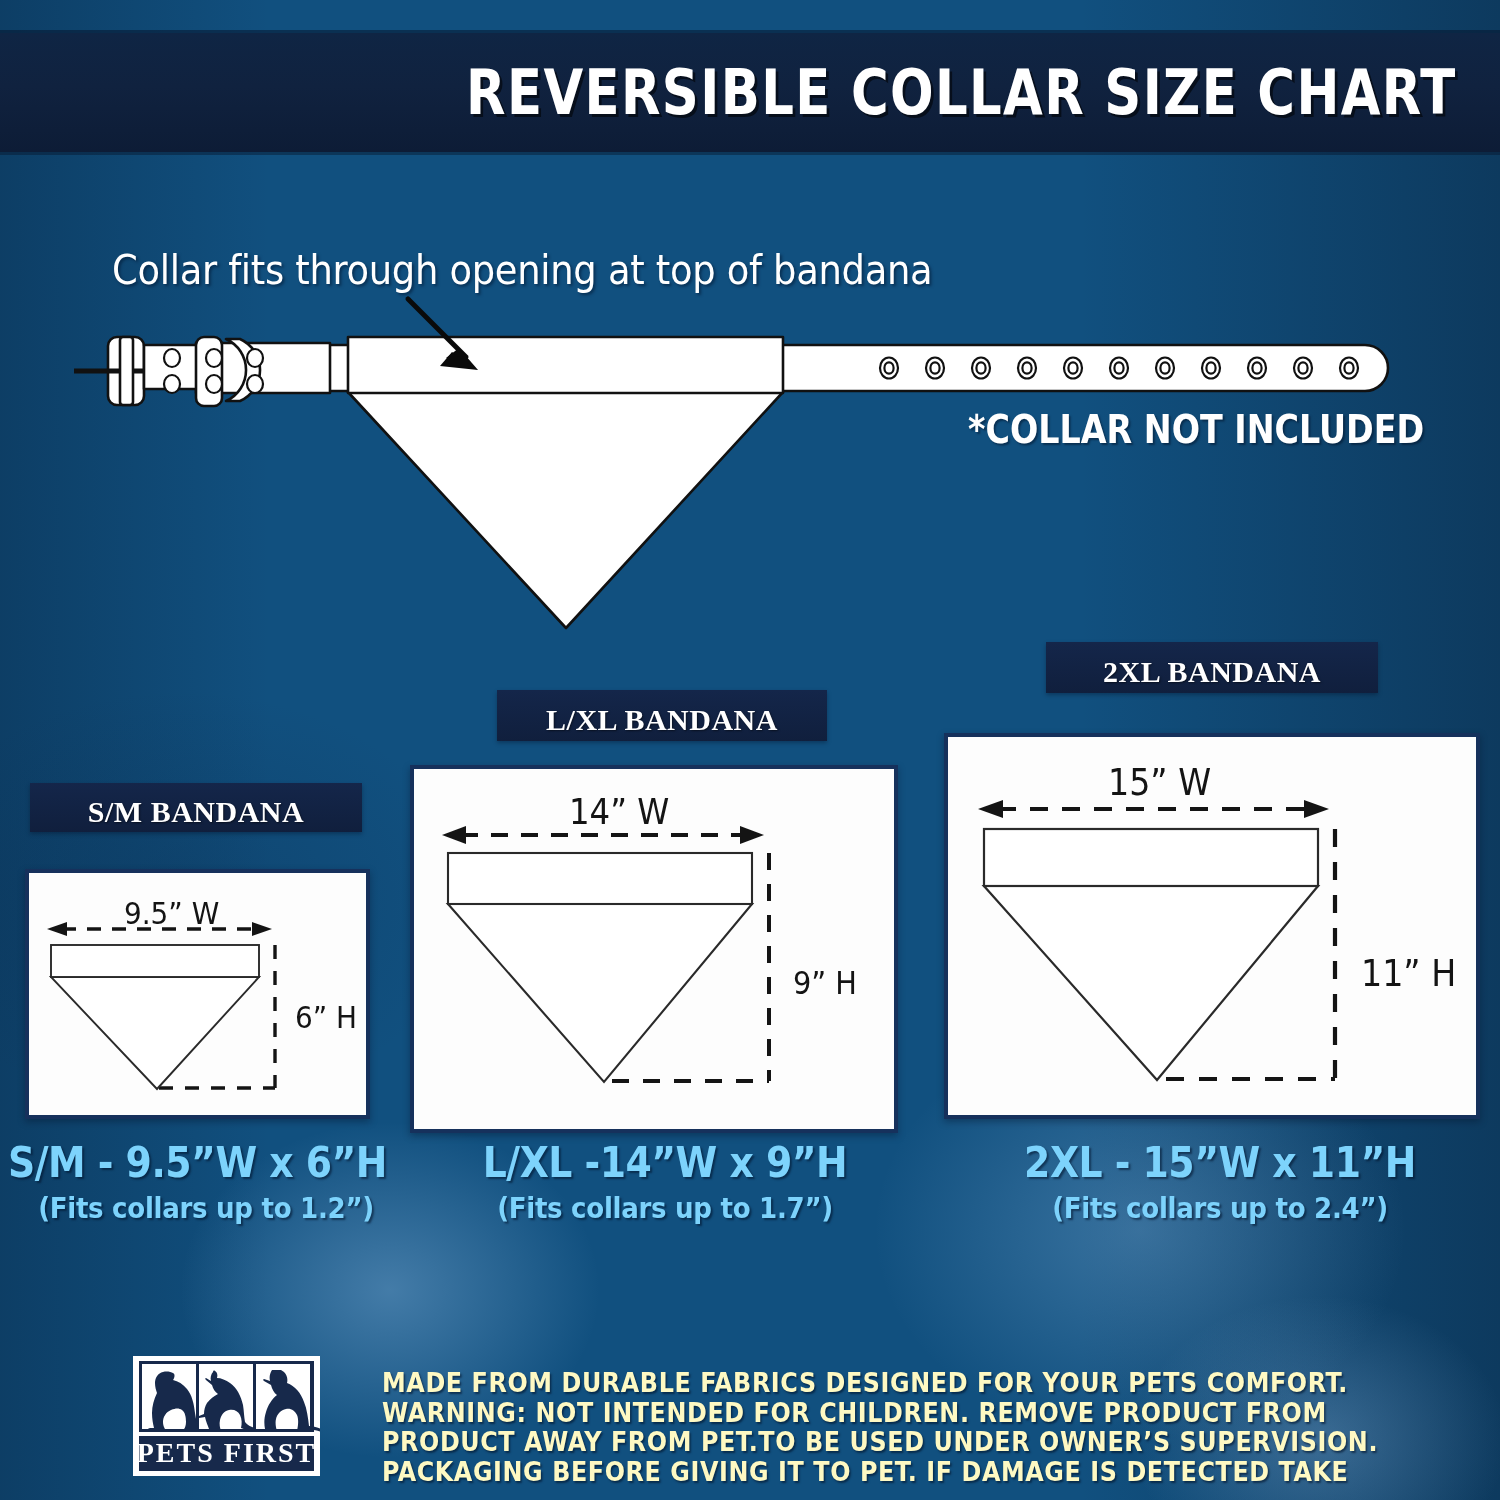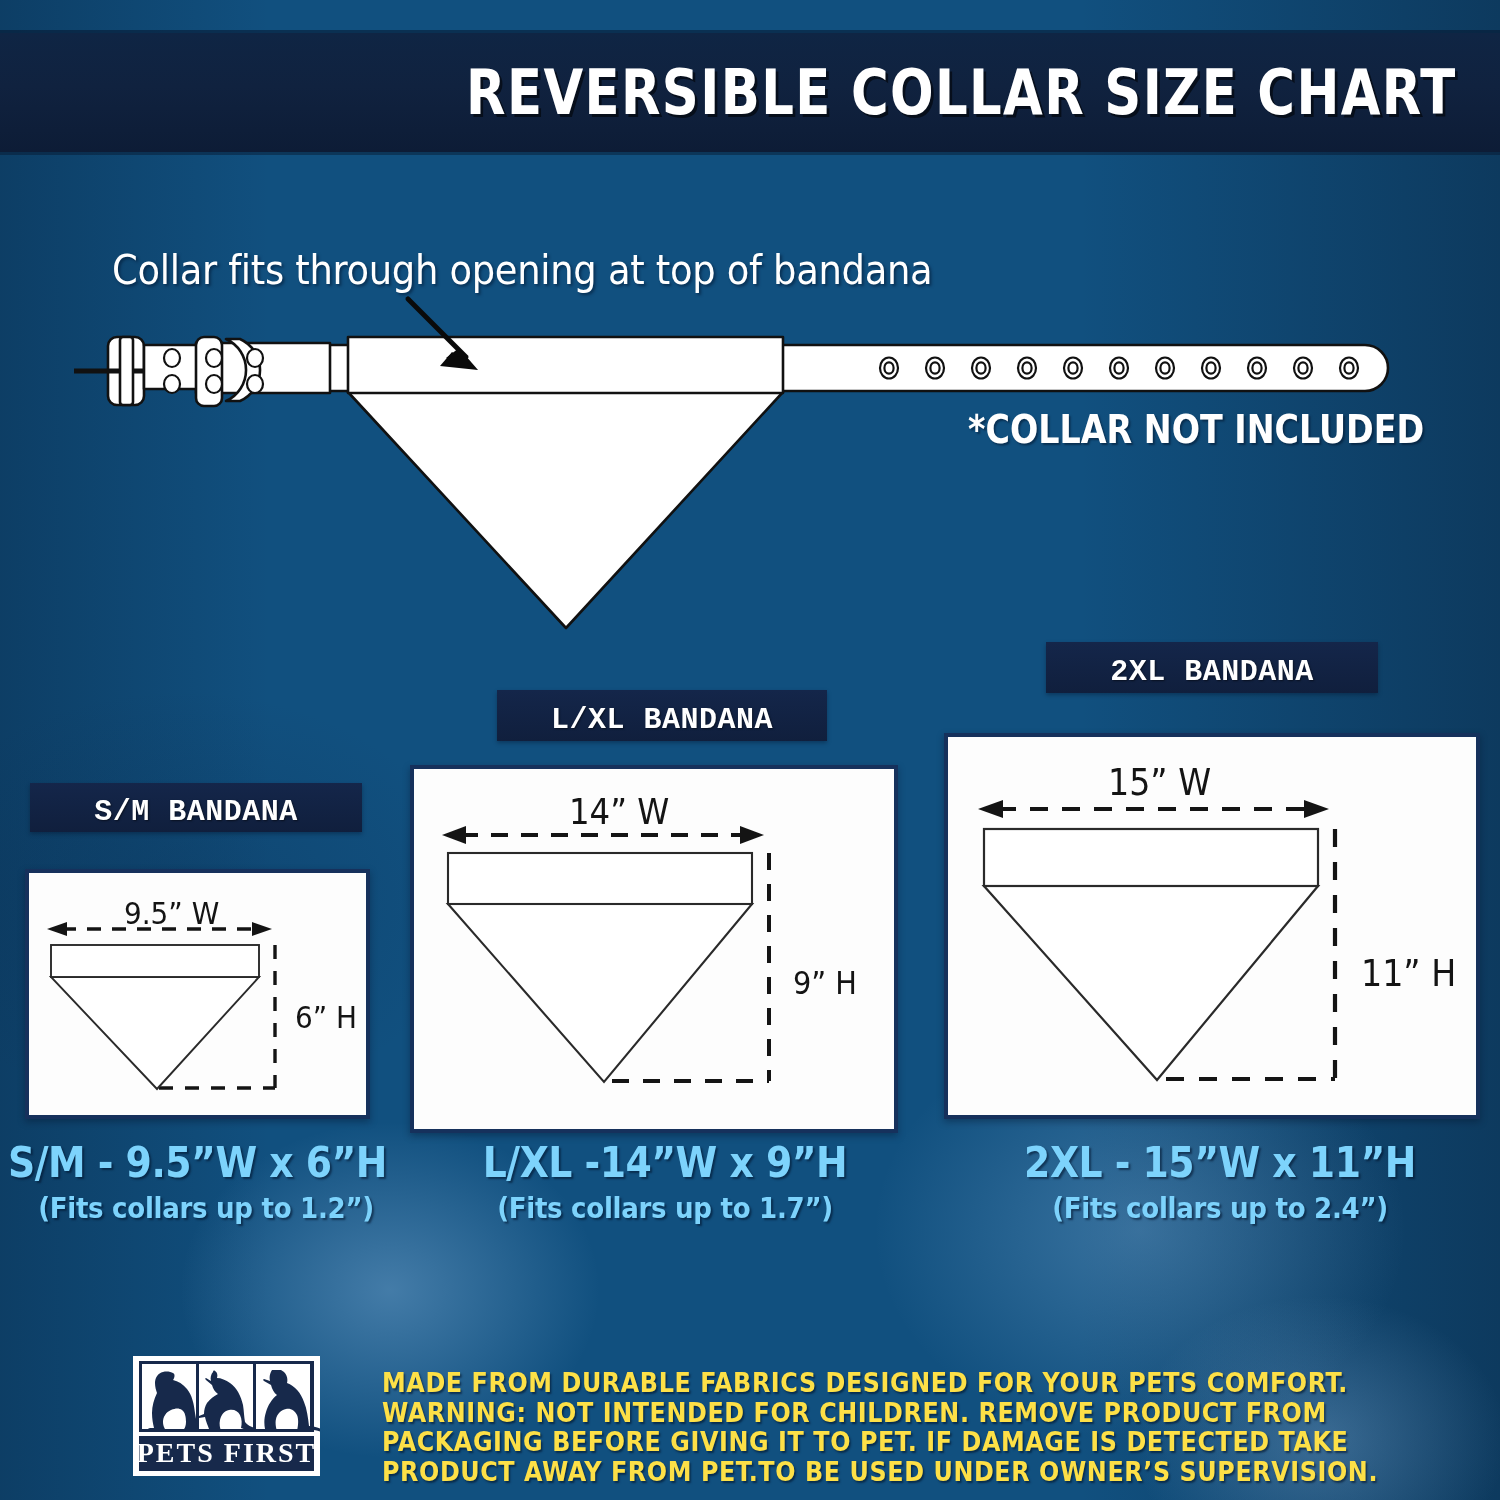--- a/index.html
+++ b/index.html
@@ -73,21 +73,21 @@
   
   .panel { position:absolute; }
   .panel-tab {
     position:absolute;
     background:linear-gradient(180deg,#14264a 0%, #101f3d 100%);
     display:flex; align-items:center; justify-content:center;
     box-shadow:0 2px 4px rgba(0,15,35,0.35);
   }
   .panel-tab span {
     color:#fff; font-weight:bold;
-    font-family:Liberation Mono, monospace;
+    font-family:Liberation Serif, serif;
     letter-spacing:0.5px; white-space:nowrap;
     text-shadow:1px 1px 2px rgba(0,0,0,0.5);
     margin-top:9px;
   }
   .panel-box {
     position:absolute;
     background:#fdfdfd;
     border:4px solid #16315c;
     box-shadow:0 3px 7px rgba(0,15,35,0.35);
   }
@@ -105,21 +105,21 @@
     position:absolute;
     font-family:"DejaVu Sans Condensed","Liberation Sans", sans-serif;
     color:#141414; font-weight:500; white-space:nowrap;
   }
 
   
   #logo { position:absolute; left:133px; top:1356px; width:187px; height:120px; }
   #footer-text {
     position:absolute; left:382px; top:1368px; width:1010px;
     font-family:"Liberation Sans Narrow","DejaVu Sans Condensed","Liberation Sans", sans-serif;
-    color:#fde047; font-size:26.5px; font-weight:bold; line-height:29.5px;
+    color:#fef9c3; font-size:26.5px; font-weight:bold; line-height:29.5px;
     letter-spacing:0.6px;
     text-shadow:1.5px 1.5px 2px rgba(0,18,42,0.6);
   }
   #footer-text div { white-space:nowrap; }
   .ft-just { text-align:justify; }
 </style>
 </head>
 <body>
 
 <div id="bg"></div>
@@ -300,15 +300,15 @@
     <path d="M139,14 c-2,3 -3,7 -2,11 l-6,-2 c-1,0 -1,1 0,2 l7,4 c1,4 3,8 6,10 c-5,4 -9,10 -11,17 c-2,6 -2,12 -1,17 l-5,1 c-1,0 -1,1 0,1 l17,0 c-1,-3 -2,-8 -1,-12 c1,-5 5,-9 10,-10 c5,-1 9,2 11,6 c2,5 1,11 0,16 l16,0 c0,0 -1,-1 -2,-1 c4,0 9,1 13,3 c1,0 2,-1 1,-2 c-5,-3 -11,-5 -16,-5 c-1,-8 -2,-17 -5,-24 c-3,-9 -9,-16 -17,-19 c1,-4 0,-8 -3,-11 c-1,-1 -2,-1 -3,-2 z"></path>
   </g>
 
   <rect x="6" y="80" width="175" height="35" fill="#17294b"></rect>
   <text x="93.5" y="106" text-anchor="middle" fill="#ffffff" font-family="Liberation Serif, serif" font-size="28" font-weight="bold" letter-spacing="2">PETS FIRST</text>
 </svg>
 
 <div id="footer-text">
   <div class="ft-just">MADE FROM DURABLE FABRICS DESIGNED FOR YOUR PETS COMFORT.</div>
   <div class="ft-just">WARNING:  NOT  INTENDED  FOR  CHILDREN. REMOVE PRODUCT FROM</div>
+  <div class="ft-just">PRODUCT AWAY FROM PET.TO BE USED UNDER OWNER’S SUPERVISION.</div>
   <div class="ft-just">PACKAGING BEFORE GIVING IT TO PET.  IF DAMAGE IS DETECTED TAKE</div>
-  <div class="ft-just">PRODUCT AWAY FROM PET.TO BE USED UNDER OWNER’S SUPERVISION.</div>
 </div>
 
 </body></html>

